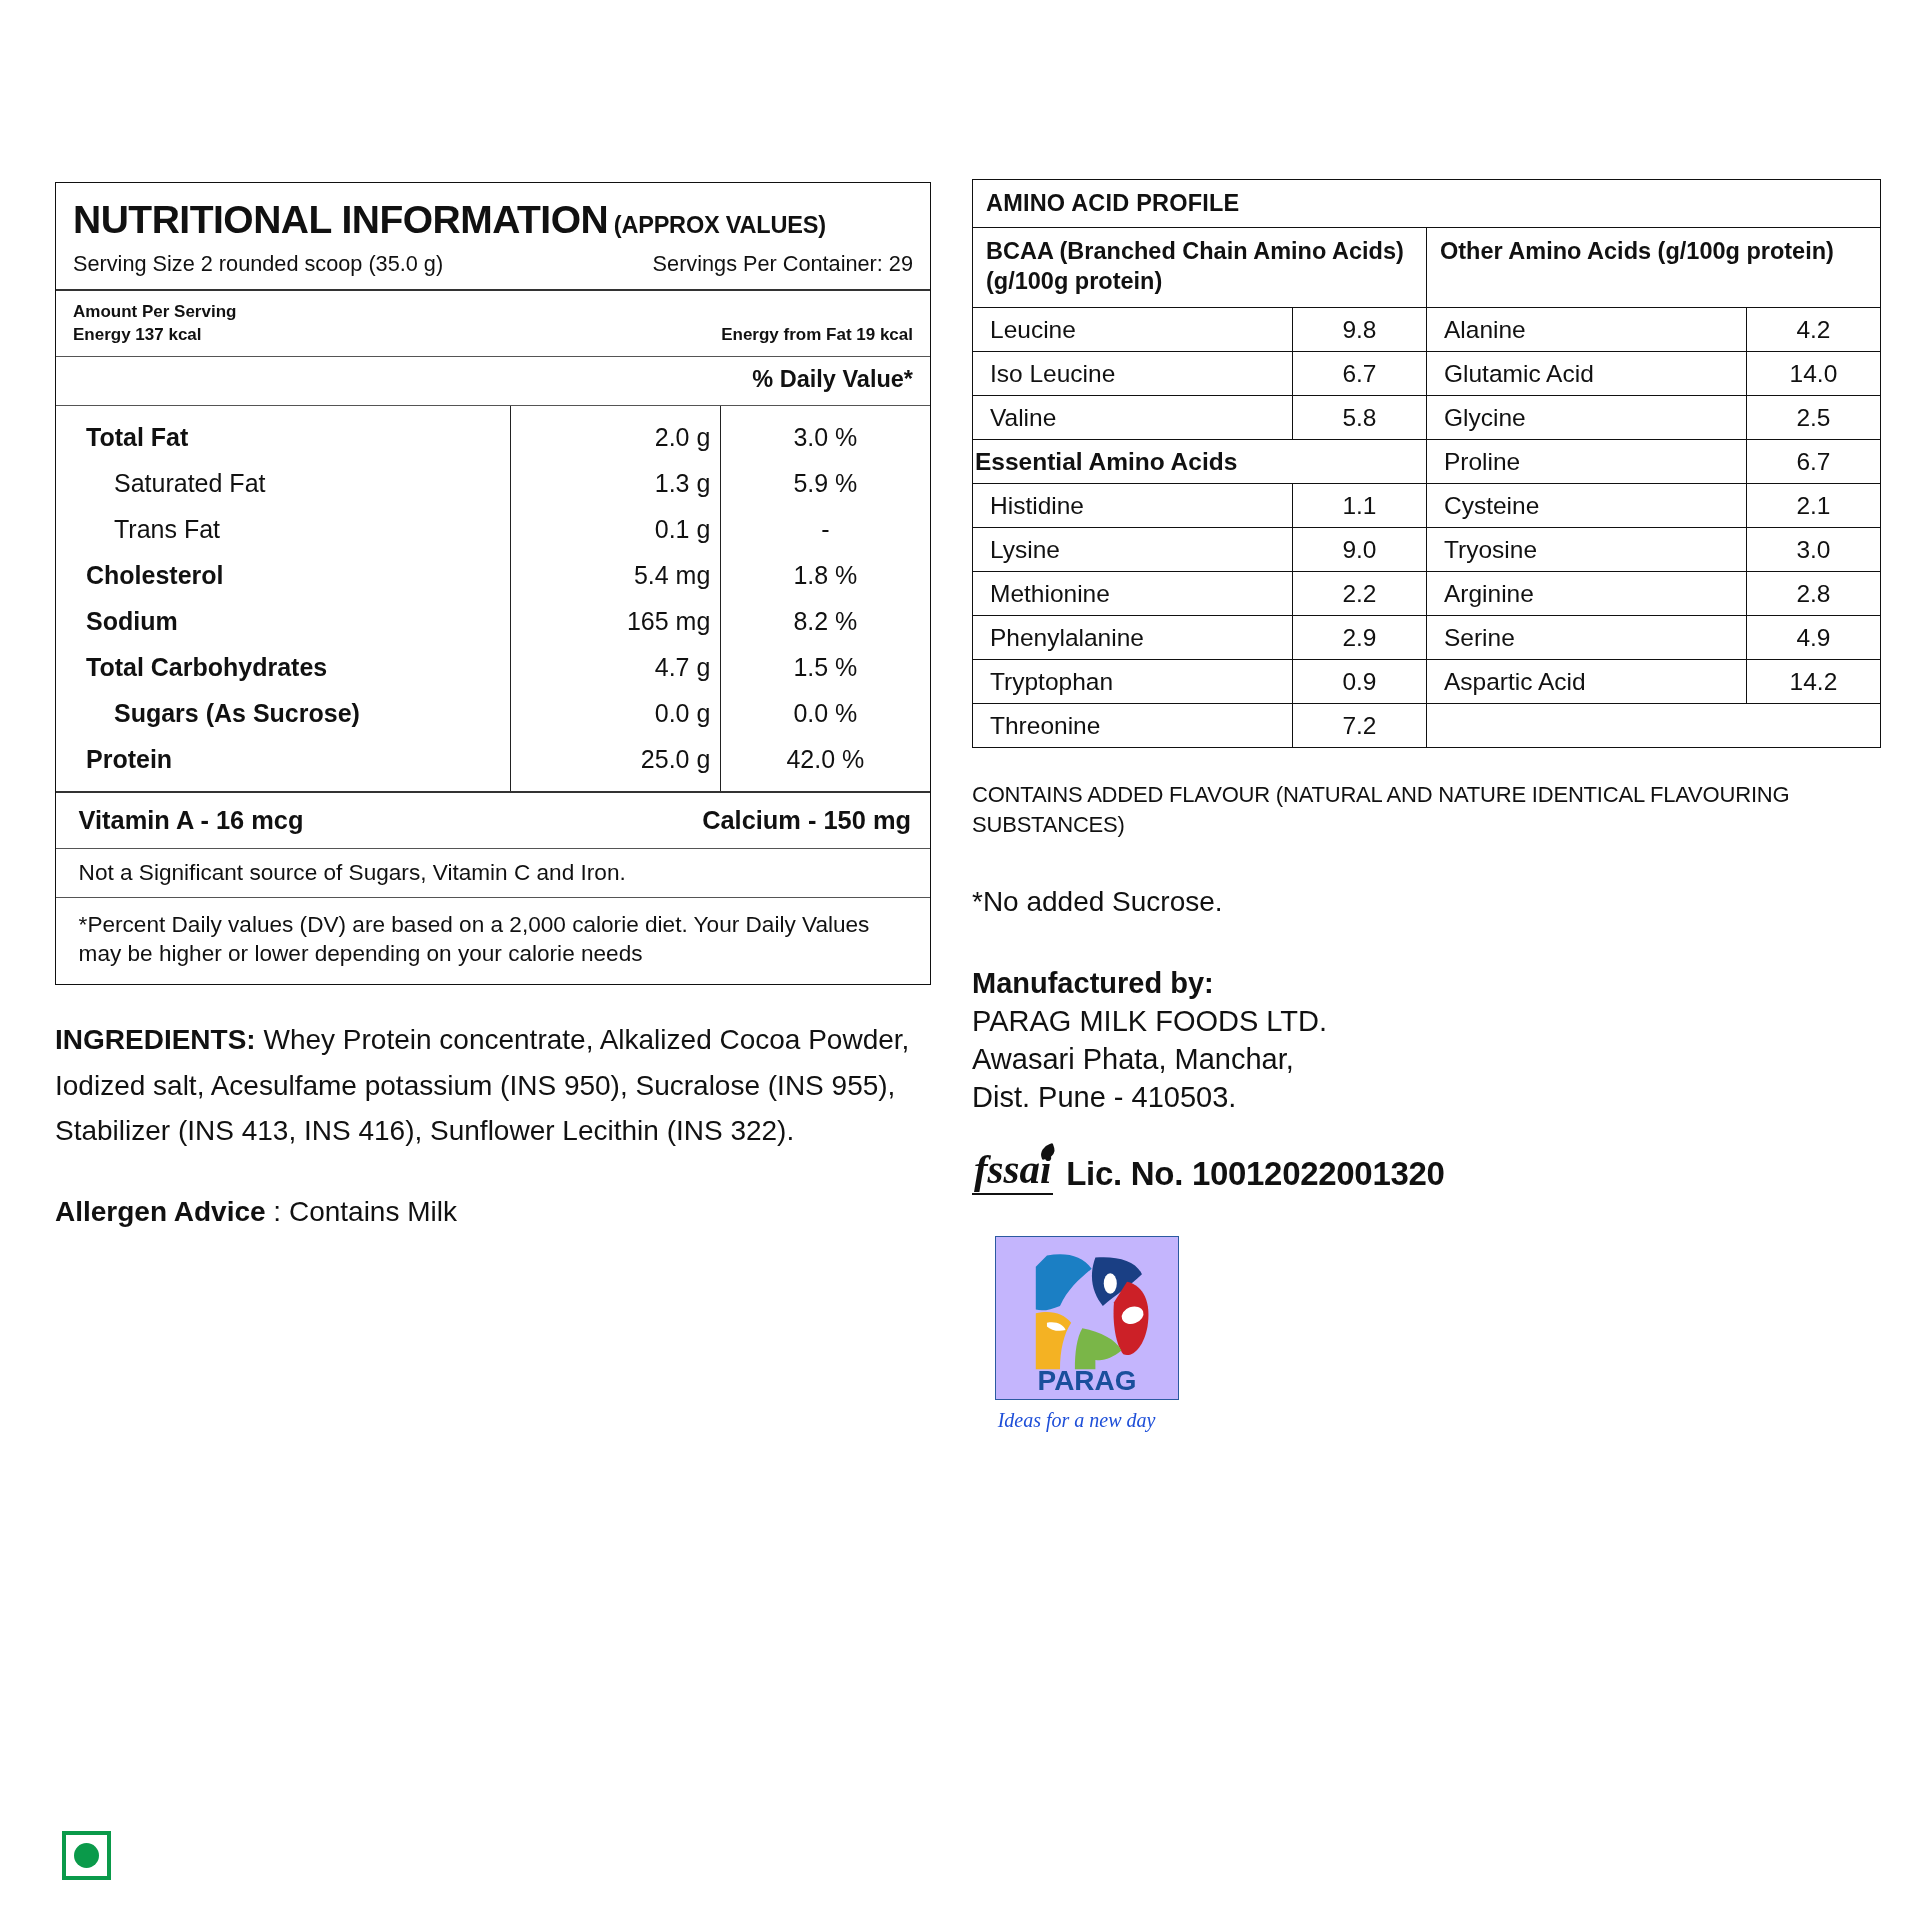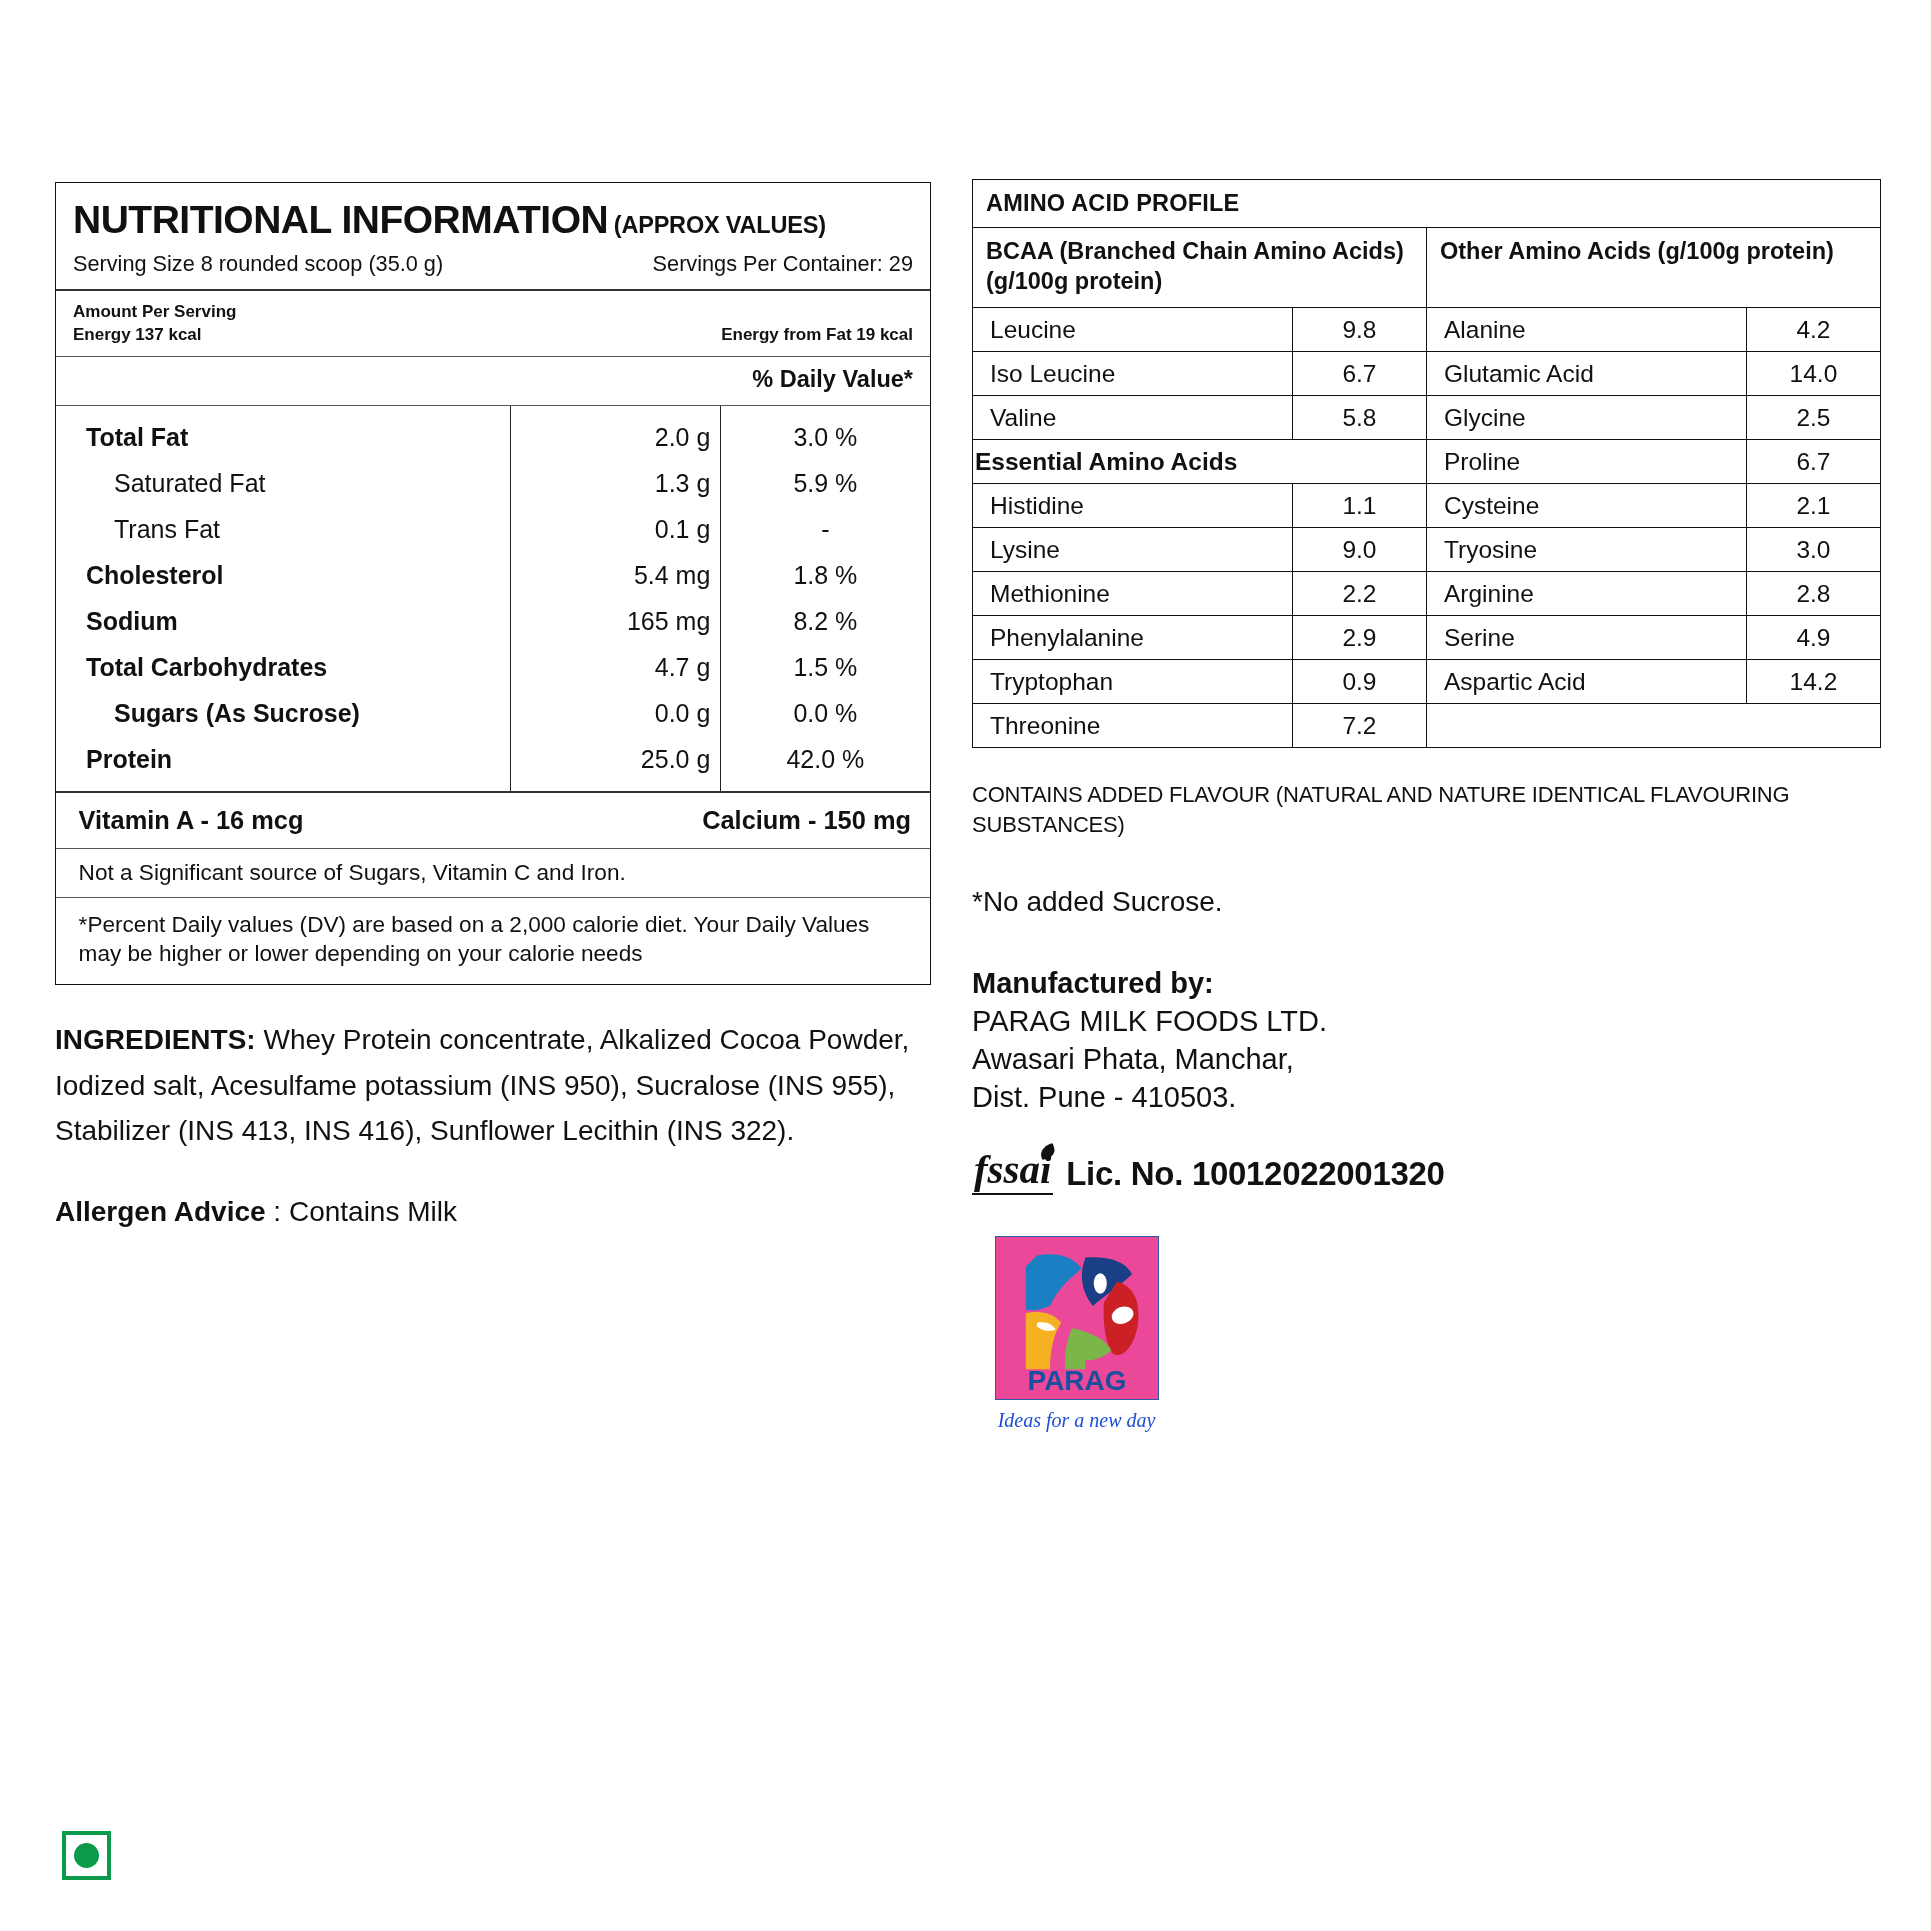--- a/index.html
+++ b/index.html
@@ -229,25 +229,25 @@
     padding-bottom: 1.9px;
   }
 
   
   .logo-wrap {
     margin-top: 41px;
     margin-left: 22.6px;
     width: 164px;
   }
   .logo-box {
-    width: 164px;
+    width: 184px;
     height: 164px;
     border: 1.9px solid #2b5aa0;
     position: relative;
-    background: #ec4899;
+    background: #c4b5fd;
   }
   .logo-svg { display: block; width: 100%; height: 100%; }
   .logo-tag {
     margin-top: 9.4px;
     text-align: center;
     font-family: "Liberation Serif", serif;
     font-style: italic;
     font-size: 20px;
     color: #1d4ed8;
     width: 164px;
@@ -280,21 +280,21 @@
 
   <div class="col-left">
 
     <div class="nut-panel">
 
       <div class="nut-title-wrap">
         <span class="nut-title">NUTRITIONAL INFORMATION</span><span class="nut-title-approx">(APPROX VALUES)</span>
       </div>
 
       <div class="serving-line">
-        <span>Serving Size 8 rounded scoop (35.0 g)</span>
+        <span>Serving Size 2 rounded scoop (35.0 g)</span>
         <span>Servings Per Container: 29</span>
       </div>
 
       <div class="hr-med"></div>
 
       <div class="amount-block">
         <div>Amount Per Serving</div>
         <div class="line2">
           <span>Energy 137 kcal</span>
           <span>Energy from Fat 19 kcal</span>

